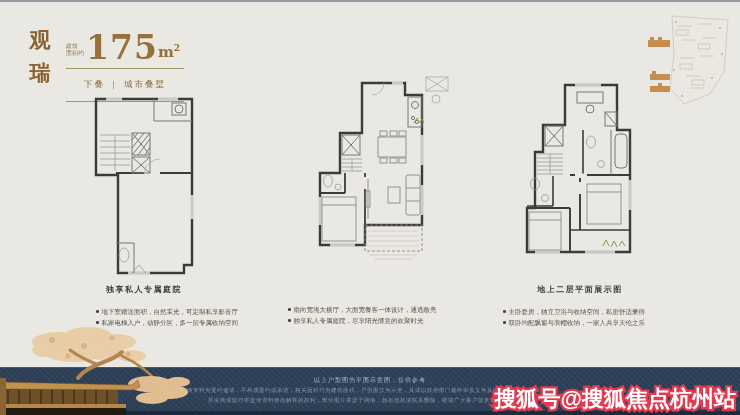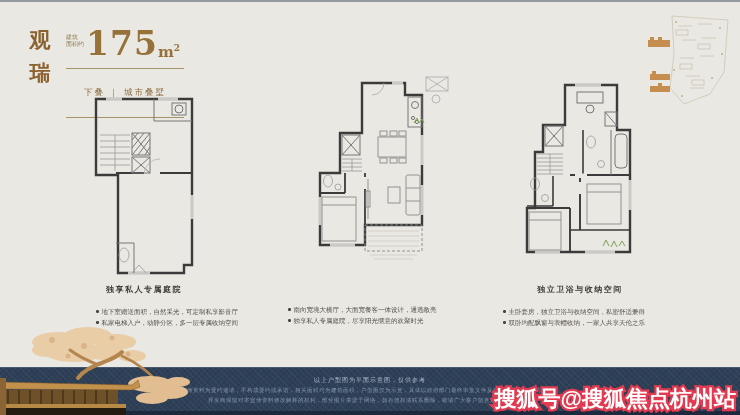--- a/index.html
+++ b/index.html
@@ -8,27 +8,27 @@
     background:#eae8e2;
     font-family:"Liberation Sans",sans-serif;
   }
   .topline{position:absolute;left:0;top:0;width:740px;height:2px;background:#4a5a6e;opacity:.55;}
 
   
   .brand{position:absolute;left:27px;top:28px;width:26px;text-align:center;
     font-family:"DejaVu Serif",serif;color:#8a622f;font-weight:bold;}
   .brand .ch{font-size:21px;line-height:24px;margin-bottom:9px;}
   .areablock{position:absolute;left:66px;top:24px;width:120px;}
-  .arearow{display:flex;align-items:center;}
+  .arearow{display:flex;align-items:flex-end;}
   .arealabel{font-size:6px;line-height:7px;color:#8f7c54;margin-right:2px;margin-bottom:6px;}
   .areanum{font-family:"DejaVu Serif",serif;font-size:33px;line-height:30px;color:#96713a;font-weight:bold;letter-spacing:1px;}
   .areaunit{font-family:"DejaVu Serif",serif;font-size:15px;color:#96713a;font-weight:bold;margin-bottom:2px;margin-top:19px;}
   .areaunit sup{font-size:9px;}
   .tagbox{margin-top:5px;width:118px;border-top:1px solid #a59467;border-bottom:1px solid #a59467;
-    text-align:center;padding:18px 0;font-size:8.5px;letter-spacing:2px;color:#8a6c42;}
+    text-align:center;padding:10px 0;font-size:8.5px;letter-spacing:2px;color:#8a6c42;}
 
   
   .siteplan{position:absolute;right:8px;top:14px;opacity:.85;}
 
   
   .plan{position:absolute;margin:0;}
   .plan svg{display:block;width:100%;height:100%;}
   .cap{position:absolute;top:284px;text-align:center;font-size:8px;font-weight:bold;
        color:#3f3e39;letter-spacing:1.5px;}
   .blist{position:absolute;list-style:none;margin:0;padding:0;font-size:6.5px;line-height:11px;color:#55524a;}
@@ -220,21 +220,21 @@
         <rect x="24" y="132" width="32" height="38"></rect>
           <path d="M24,140 H56"></path>
         <rect x="82" y="104" width="34" height="40"></rect>
           <path d="M82,112 H116"></path>
       </g>
       <path d="M98,166 l3,-6 l3,6 M106,167 l3,-6 l3,6 M114,166 l3,-5 l3,5" stroke="#7fa055" stroke-width="1" fill="none"></path>
     </svg>
   </figure>
 
   <div class="cap" style="left:88px;width:112px;">独享私人专属庭院</div>
-  <div class="cap" style="left:505px;width:150px;">独立卫浴与收纳空间</div>
+  <div class="cap" style="left:505px;width:150px;">地上二层平面展示图</div>
 
   <ul class="blist" style="left:96px;top:306px;width:155px;">
     <li>
         <span class="dot"></span>
         <span>地下室赠送面积，自然采光，可定制私享影音厅</span>
       </li>
     <li>
         <span class="dot"></span>
         <span>私家电梯入户，动静分区，多一层专属收纳空间</span>
       </li>

